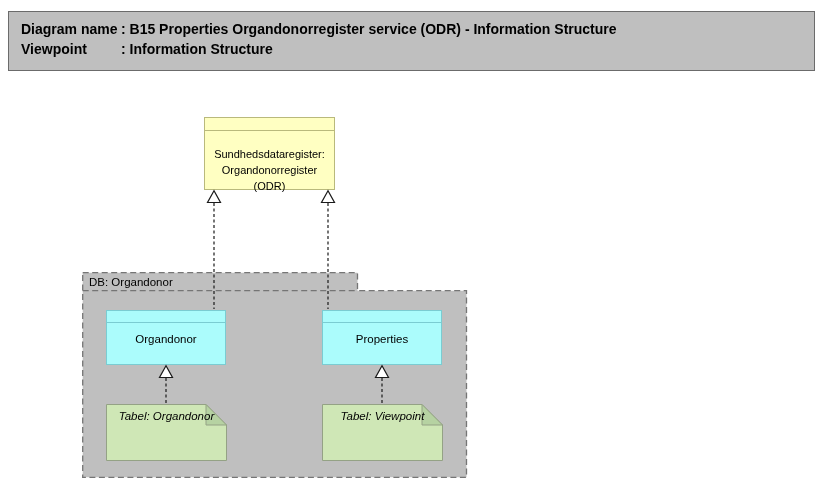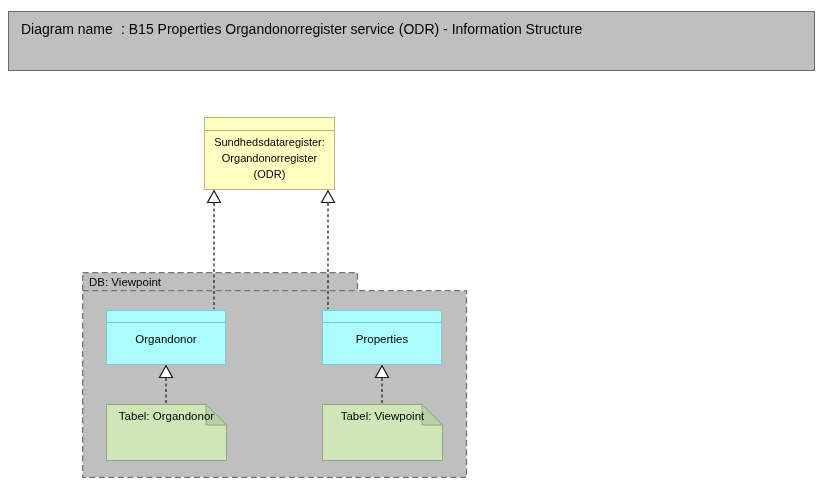--- a/index.html
+++ b/index.html
@@ -18,21 +18,21 @@
   .info-box {
     position: absolute;
     left: 8px; top: 11px;
     width: 807px; height: 60px;
     background: var(--header-fill, #bfbfbf);
     border: 1px solid var(--header-border, #6b6b6b);
     padding: 7px 8px 0 12px;
   }
   .info-row {
     display: flex;
-    font-weight: normal;
+    font-weight: bold;
     font-size: 14px;
     line-height: 20px;
     white-space: nowrap;
   }
   .info-label { width: 100px; flex: 0 0 100px; }
 
   
   .service-node {
     position: absolute;
     left: 204px; top: 117px;
@@ -42,20 +42,21 @@
   }
   .service-top {
     height: 13px;
     border-bottom: 1px solid var(--service-border, #b9b97c);
   }
   .service-label {
     text-align: center;
     font-size: 11px;
     line-height: 16px;
     padding-top: 3px;
+    margin-top: 12px;
   }
 
   
   .group-svg { position: absolute; left: 82px; top: 272px; }
   .group-outline {
     fill: var(--group-fill, #bfbfbf);
     stroke: var(--group-border, #757575);
     stroke-width: 1.3;
     stroke-dasharray: 6 3.5;
   }
@@ -81,21 +82,21 @@
     height: 12px;
     border-bottom: 1px solid var(--entity-border, #7accd2);
   }
   .entity-label {
     text-align: center;
     font-size: 11.5px;
     padding-top: 10px;
   }
 
   
-  .table-note { position: absolute; width: 121px; height: 57px; }
+  .table-note { position: absolute; width: 121px; height: 57px; font-style: italic; }
   .note-shape { fill: var(--table-fill, #cfe7b6); stroke: var(--table-border, #94a285); stroke-width: 1; }
   .note-fold  { fill: var(--table-fold-fill, #b6d2a2); stroke: var(--table-border, #94a285); stroke-width: 1; }
   .note-label {
     position: absolute;
     left: 0; top: 6px;
     width: 100%;
     text-align: center;
     font-size: 11.5px;
   }
 
@@ -116,32 +117,36 @@
 </head>
 <body>
 
 <div class="canvas">
 
   <div class="info-box">
     <div class="info-row">
       <span class="info-label">Diagram name</span>
       <span class="info-value">: B15 Properties Organdonorregister service (ODR) - Information Structure</span>
     </div>
+    <div class="info-row">
+      <span class="info-label">Viewpoint</span>
+      <span class="info-value">: Information Structure</span>
+    </div>
   </div>
 
   <div class="service-node">
     <div class="service-top"></div>
     <div class="service-label">Sundhedsdataregister: Organdonorregister (ODR)</div>
   </div>
 
   <svg class="group-svg" width="386" height="207">
     <path class="group-outline" d="M0.7,0.7 H275.5 V18.7 H384.5 V205.3 H0.7 Z"></path>
     <line class="group-divider" x1="0.7" y1="18.7" x2="275.5" y2="18.7"></line>
   </svg>
-  <div class="group-label">DB: Viewpoint</div>
+  <div class="group-label">DB: Organdonor</div>
 
   <div class="entity-node" style="left:322px; top:310px;">
     <div class="entity-top"></div>
     <div class="entity-label">Properties</div>
   </div>
   <div class="entity-node" style="left:106px; top:310px;">
     <div class="entity-top"></div>
     <div class="entity-label">Organdonor</div>
   </div>
 

